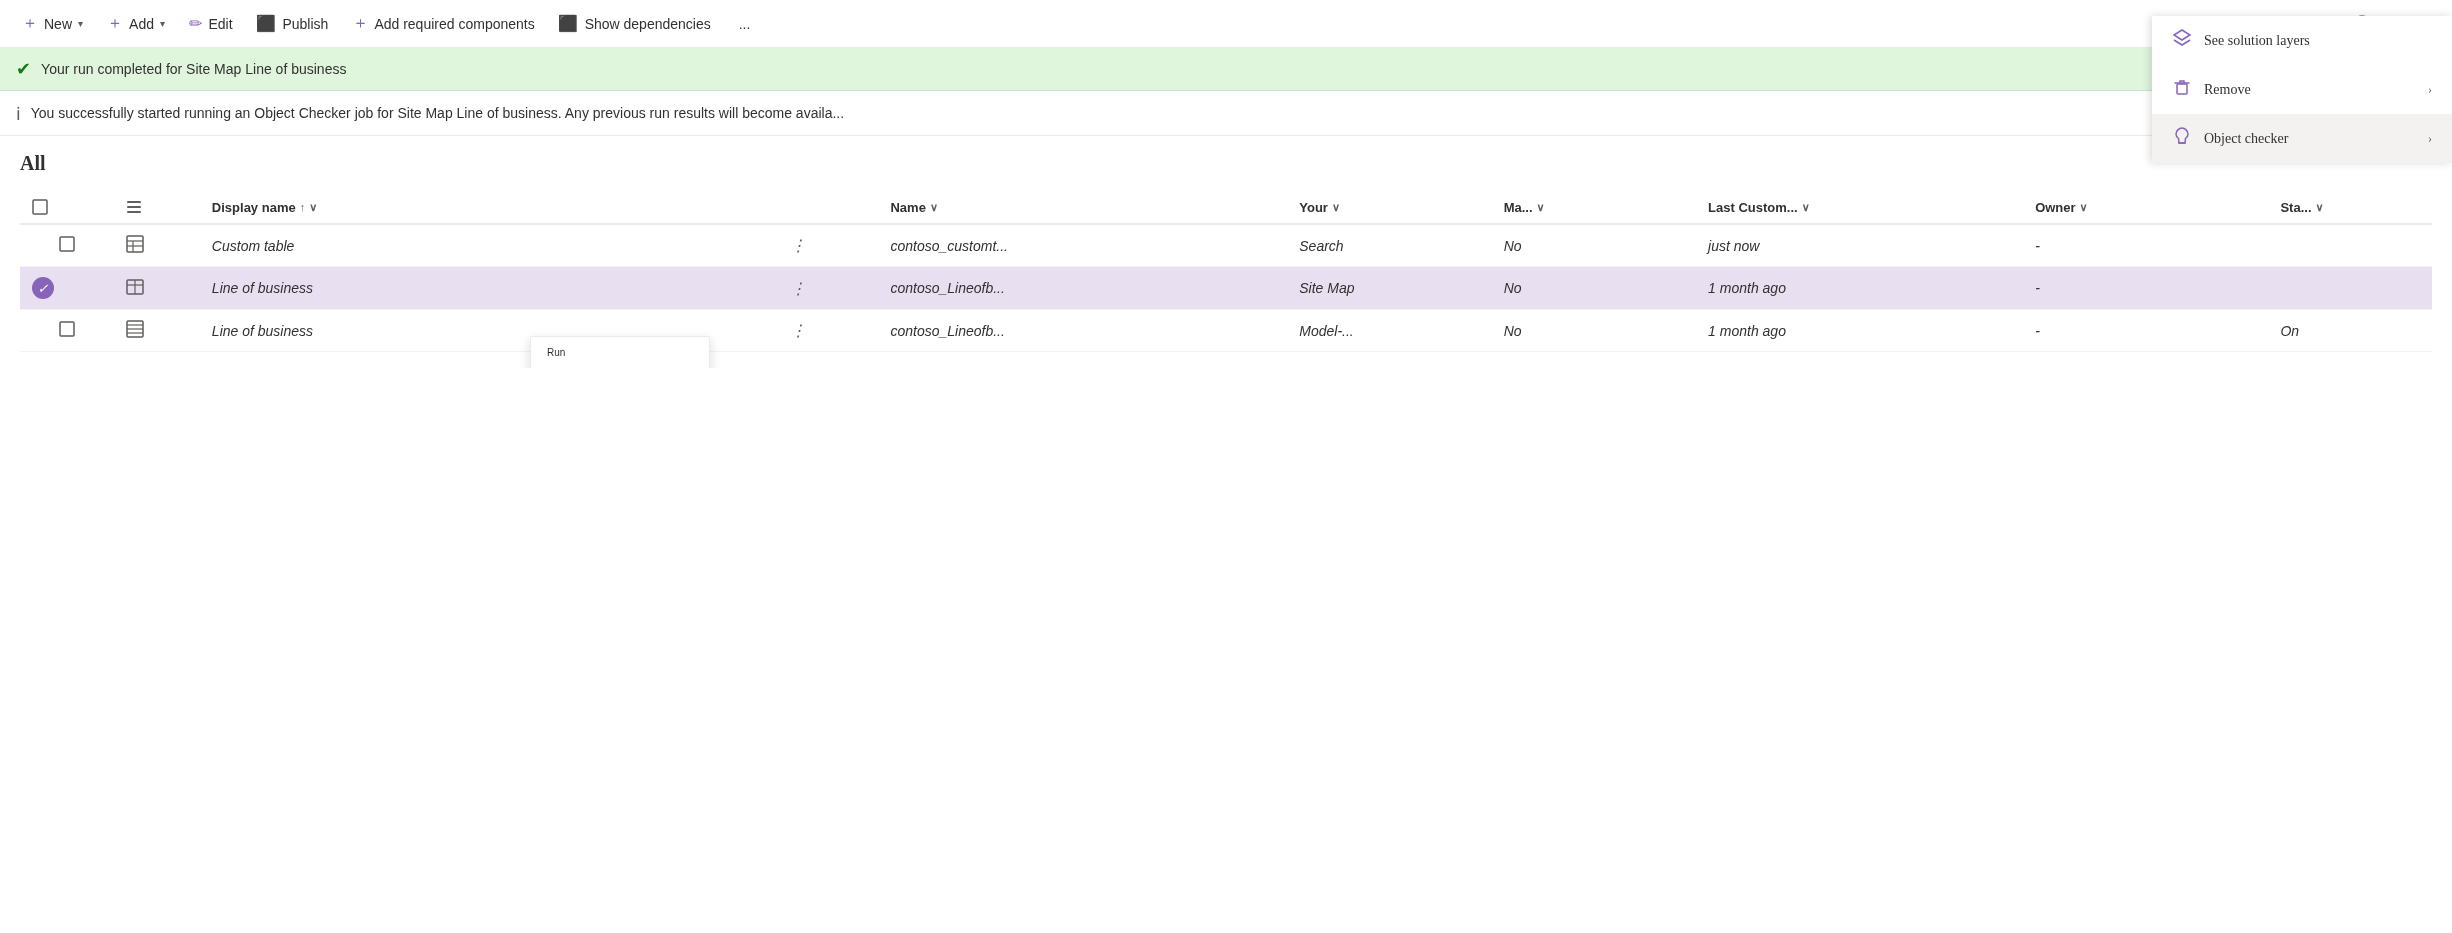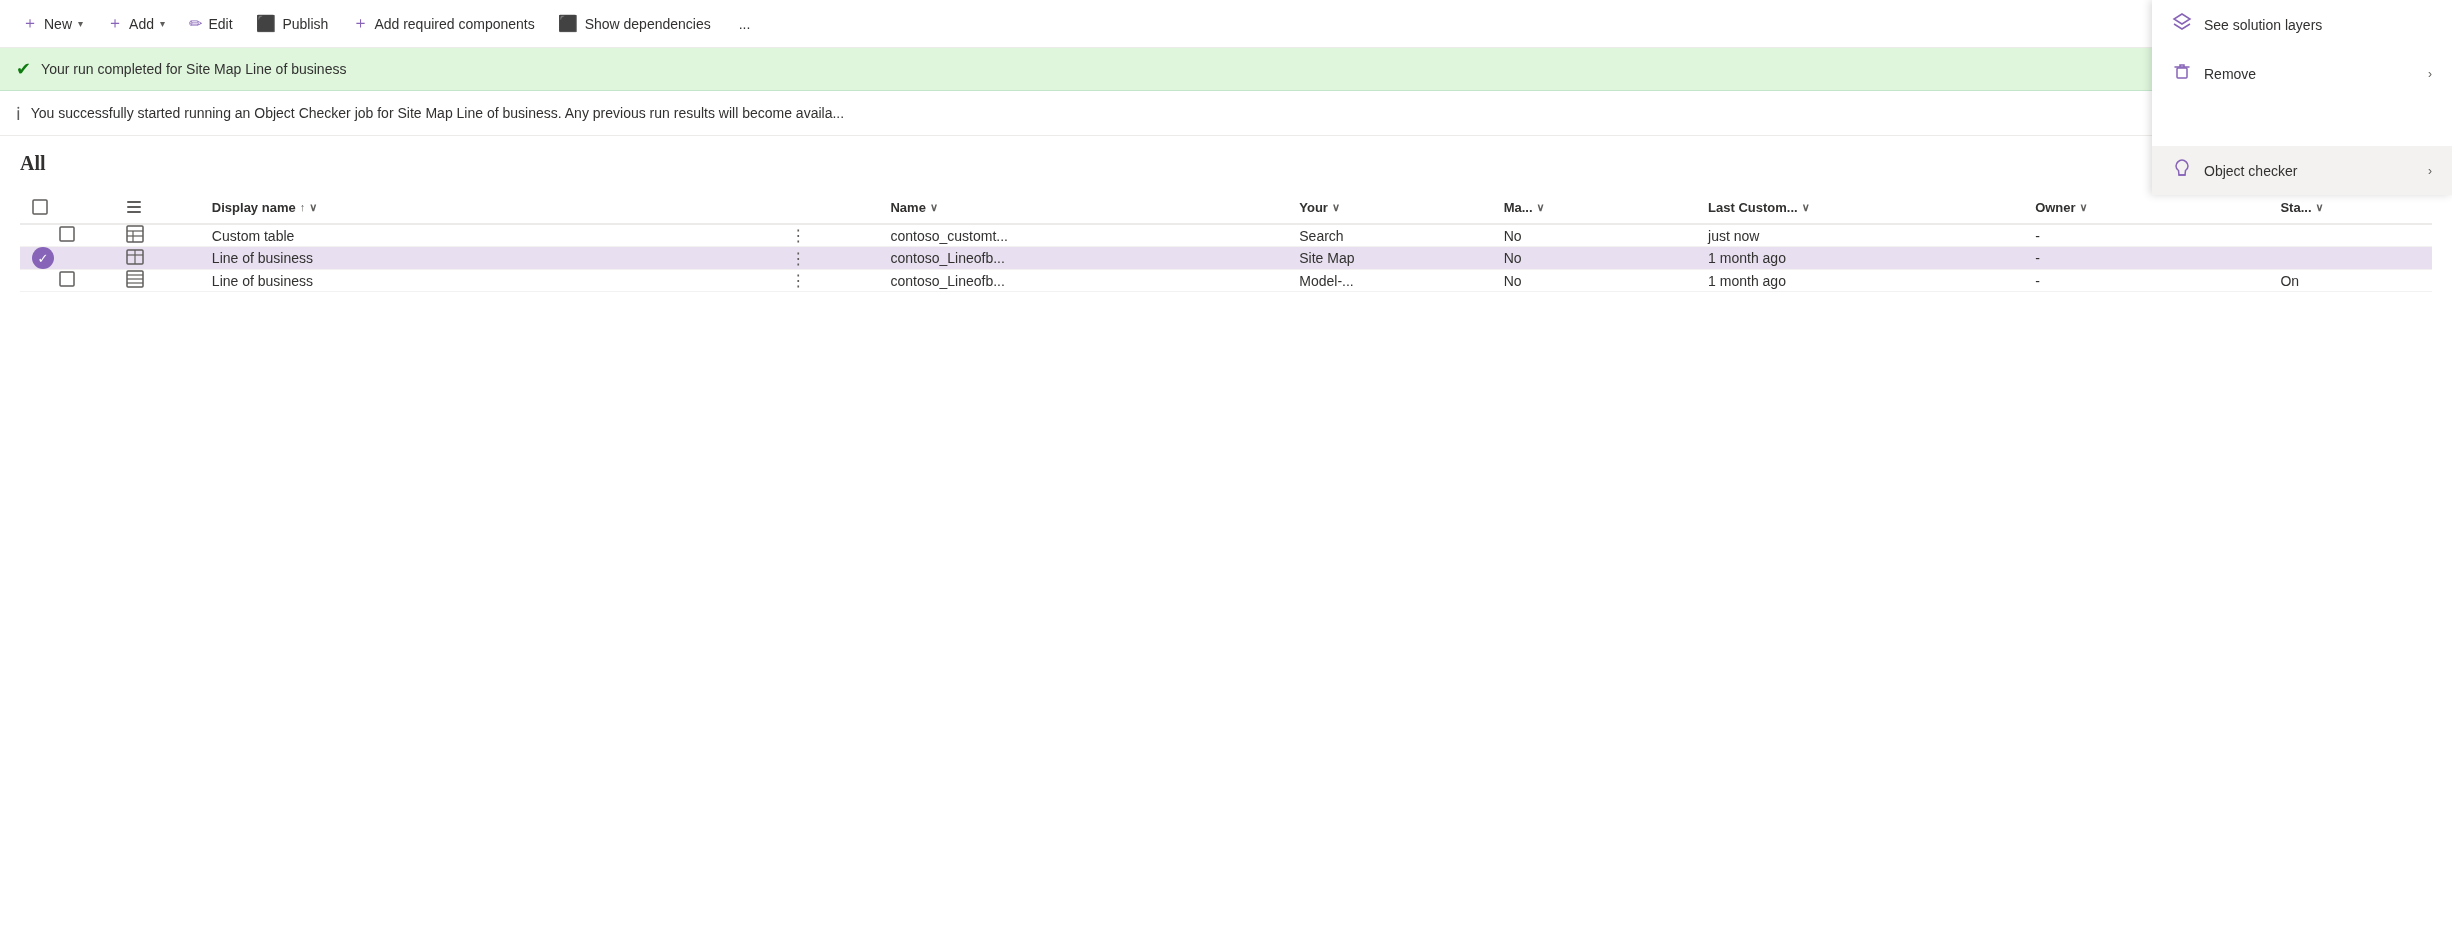--- a/index.html
+++ b/index.html
@@ -109,24 +109,25 @@
       white-space: nowrap;
       cursor: pointer;
       user-select: none;
     }
     .data-table th .th-inner {
       display: flex;
       align-items: center;
       gap: 4px;
     }
     .data-table td {
-      padding: 0 12px;
+      padding: 10px 12px;
       font-size: 14px;
       color: #323130;
       border-bottom: 1px solid #f3f2f1;
+      font-style: italic;
     }
     .data-table tbody tr.selected { background: #e8e0f0; }
 
     .row-icon { color: #605e5c; font-size: 16px; }
     .selected-check {
       width: 22px; height: 22px;
       background: #8764b8;
       border-radius: 50%;
       display: flex; align-items: center; justify-content: center;
       color: #fff;
@@ -136,27 +137,28 @@
     .dots-menu {
       cursor: pointer;
       color: #605e5c;
       font-size: 16px;
       padding: 2px 6px;
     }
 
     
     .right-panel {
       position: fixed;
-      top: 0;
+      top: 16px;
       right: 0;
       width: 300px;
       background: #fff;
       box-shadow: -2px 0 8px rgba(0,0,0,0.15);
       z-index: 200;
       padding: 0 0;
+      font-family: Liberation Serif, serif;
     }
     .right-panel-item {
       display: flex;
       align-items: center;
       gap: 12px;
       padding: 12px 20px;
       cursor: pointer;
       font-size: 14px;
       color: #323130;
     }
@@ -410,21 +412,21 @@
     <span class="rp-icon">
       <svg width="20" height="20" viewBox="0 0 20 20" fill="none">
         <rect x="5" y="7" width="10" height="10" rx="1" stroke="#8764b8" stroke-width="1.5" fill="none"></rect>
         <path d="M3 6h14M8 6V4h4v2" stroke="#8764b8" stroke-width="1.5" stroke-linecap="round"></path>
       </svg>
     </span>
     <span>Remove</span>
     <span class="rp-chevron">›</span>
   </div>
 
-  <div class="right-panel-item" style="background:#f3f2f1;margin-top:48px;">
+  <div class="right-panel-item" style="background:#f3f2f1;">
     <span class="rp-icon">
       <svg width="20" height="20" viewBox="0 0 20 20" fill="none">
         <path d="M10 2C7 2 4 5 4 8c0 2 1 3.5 2.5 4.5L7 17h6l.5-4.5C15 11.5 16 10 16 8c0-3-3-6-6-6z" stroke="#8764b8" stroke-width="1.5" fill="none"></path>
         <path d="M7 17h6" stroke="#8764b8" stroke-width="1.5" stroke-linecap="round"></path>
       </svg>
     </span>
     <span>Object checker</span>
     <span class="rp-chevron">›</span>
   </div>
 </div>

